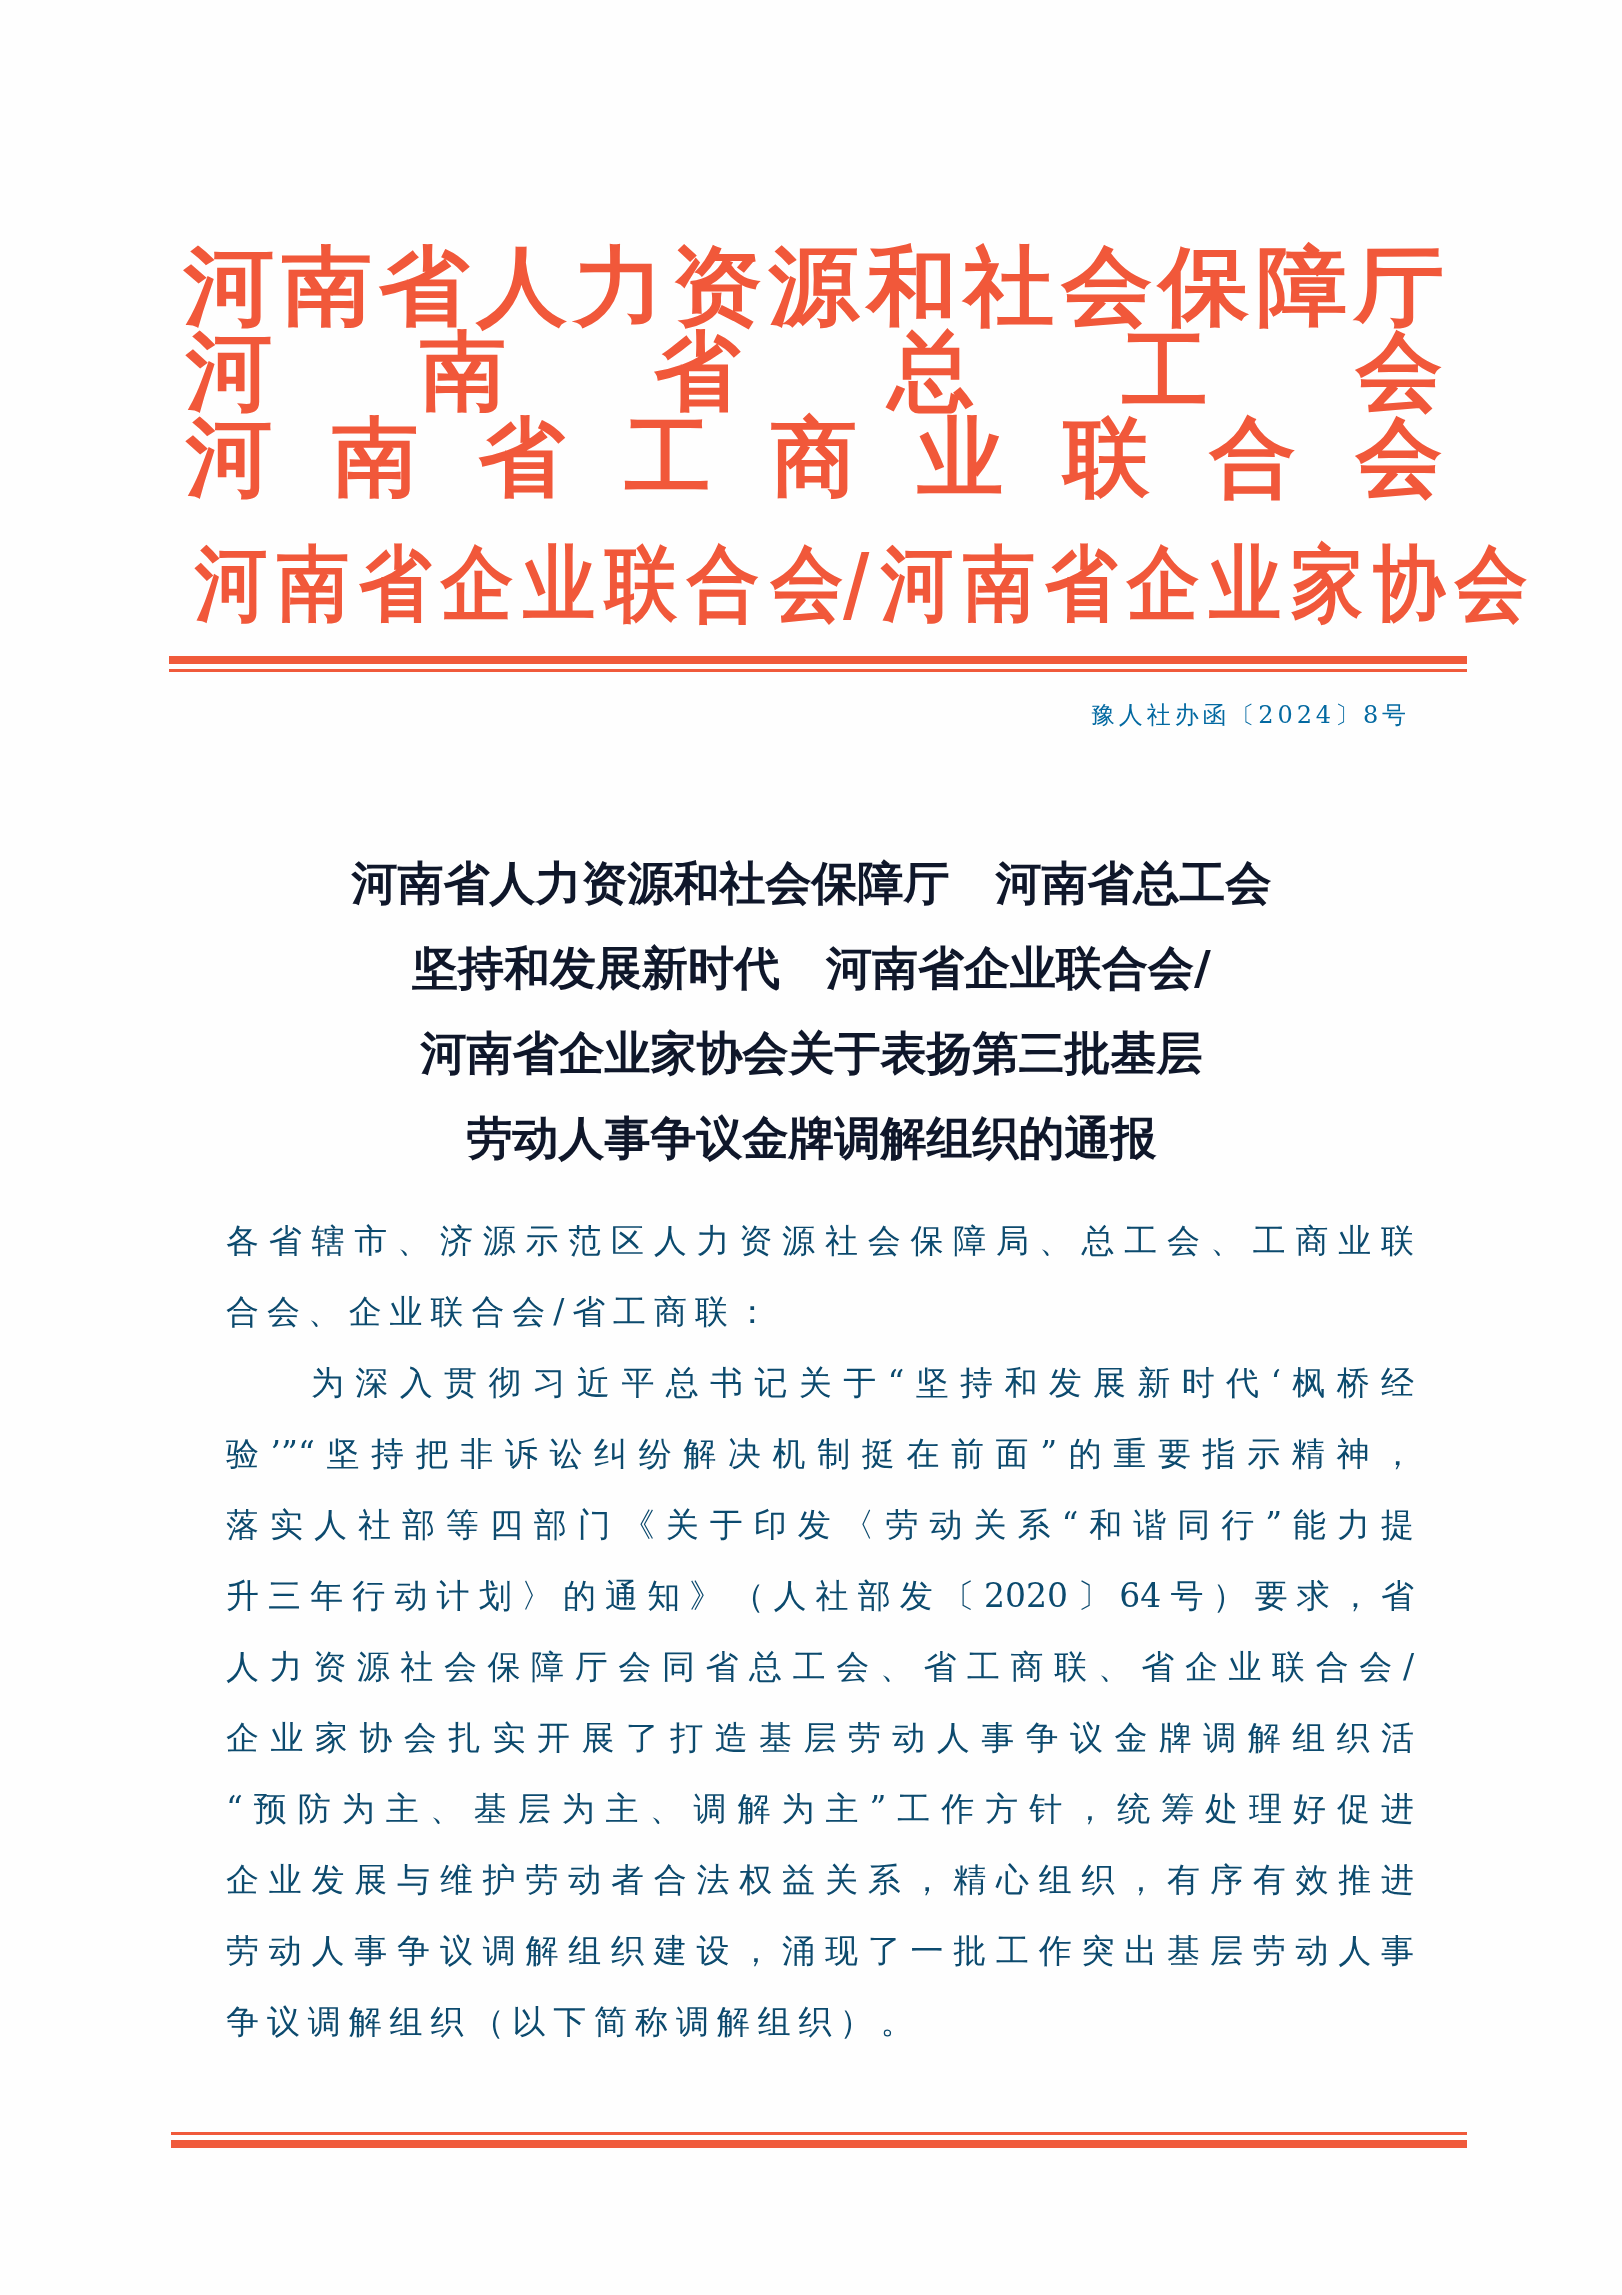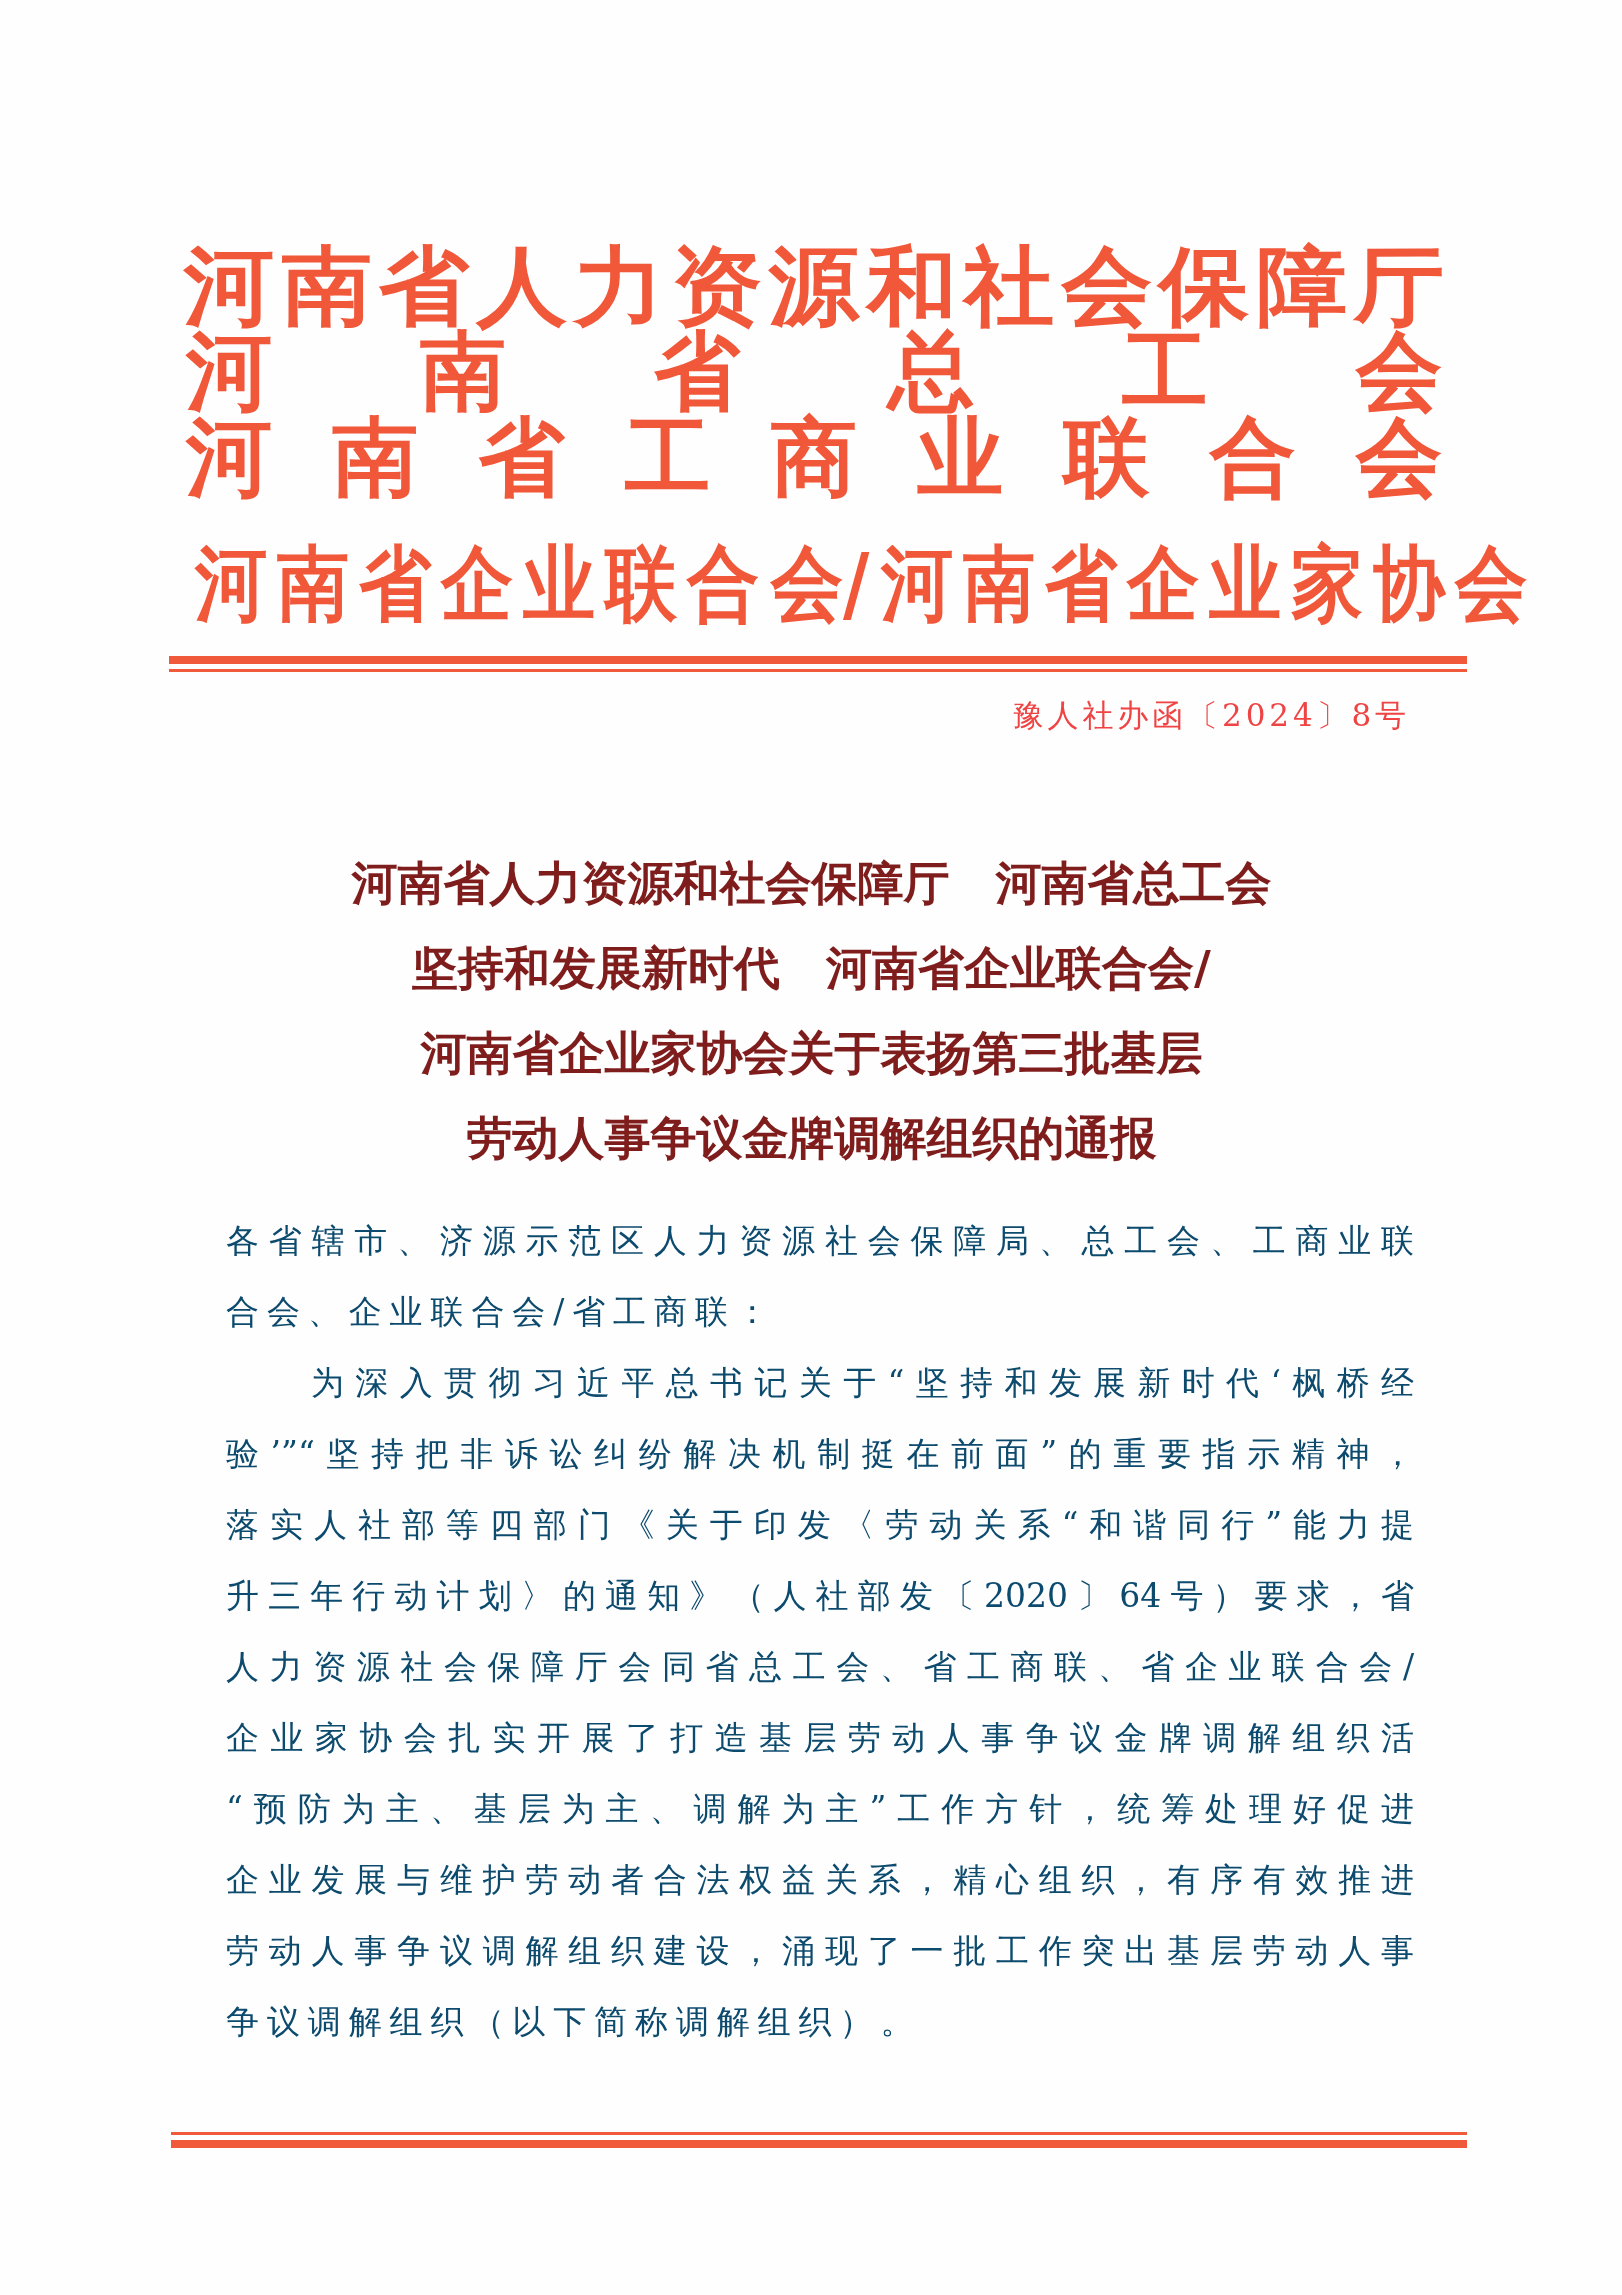--- a/index.html
+++ b/index.html
@@ -22,27 +22,27 @@
   .mast-row.r4 span { transform: scaleX(0.88); }
 
   .rule { position: absolute; background: #f05a3b; }
   .rule.top-thick { left: 169px; width: 1298px; top: 656px; height: 7.9px; }
   .rule.top-thin  { left: 169px; width: 1298px; top: 669px; height: 2.6px; }
   .rule.bot-thin  { left: 171px; width: 1296px; top: 2132px; height: 2.6px; }
   .rule.bot-thick { left: 171px; width: 1296px; top: 2140px; height: 7.9px; }
 
   .docno {
     position: absolute; right: 213px; top: 694px; height: 42px;
-    font-family: "DejaVu Serif", "Liberation Serif", serif; font-size: 31px; line-height: 42px;
-    color: #ef4444; letter-spacing: 3.9px; white-space: nowrap;
+    font-family: "DejaVu Serif", "Liberation Serif", serif; font-size: 24px; line-height: 42px;
+    color: #0369a1; letter-spacing: 3.9px; white-space: nowrap;
   }
 
   .title {
     position: absolute; left: 157px; width: 1309px; top: 841px;
-    text-align: center; color: #7f1d1d;
+    text-align: center; color: #0f172a;
     font-family: "DejaVu Sans", "Liberation Sans", sans-serif; font-weight: bold;
     font-size: 46px; line-height: 85px;
   }
   .title .tl { display: block; white-space: pre; }
 
   .body {
     position: absolute; left: 226px; width: 1188px; top: 1205px;
     color: #0c4a6e; font-family: "DejaVu Serif", "Liberation Serif", serif;
     font-size: 33px; line-height: 71px;
   }

